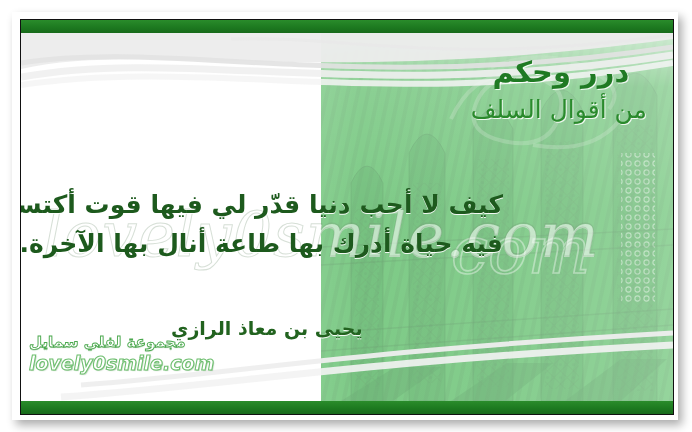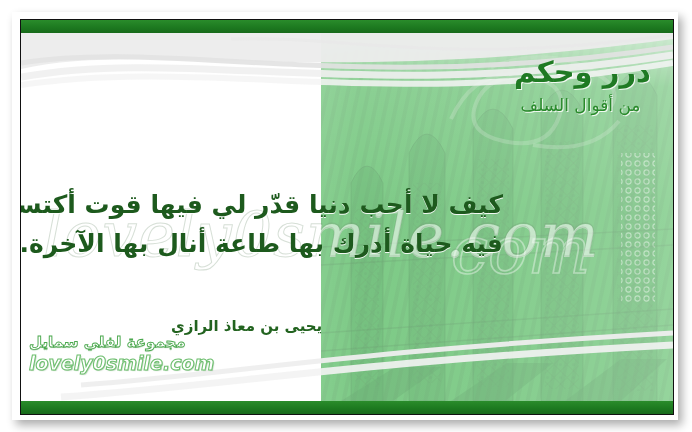--- a/index.html
+++ b/index.html
@@ -102,21 +102,21 @@
     font-size: 29px;
     color: #1f7a23;
     letter-spacing: 2px;
     text-shadow: 1px 1px 0 rgba(255,255,255,0.85);
     white-space: nowrap;
   }
   .headline .t2 {
     margin-top: 10px;
     margin-right: 4px;
     font-family: "DejaVu Serif", "Liberation Serif", serif;
-    font-size: 17px;
+    font-size: 25px;
     color: #2a8a2c;
     letter-spacing: 1px;
     text-shadow: 1px 1px 0 rgba(255,255,255,0.85);
     white-space: nowrap;
   }
 
   
   .quote {
     position: absolute;
     right: 170px;
@@ -136,21 +136,21 @@
 
   
   .attrib {
     position: absolute;
     left: 150px;
     top: 297px;
     direction: rtl;
     color: #22631f;
     font-family: "DejaVu Sans", "Liberation Sans", sans-serif;
     font-weight: bold;
-    font-size: 15px;
+    font-size: 19px;
     text-shadow: 0 1px 0 rgba(255,255,255,0.9);
     white-space: nowrap;
   }
 
   
   .logo {
     position: absolute;
     left: 8px;
     bottom: 40px;
     direction: rtl;

